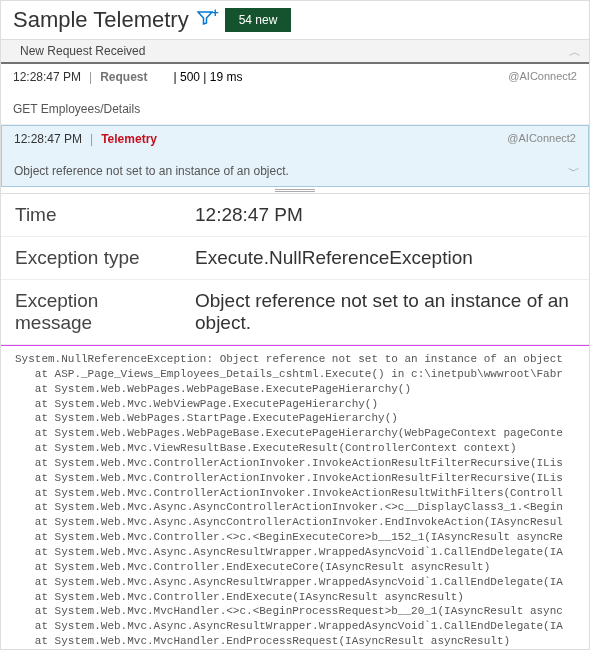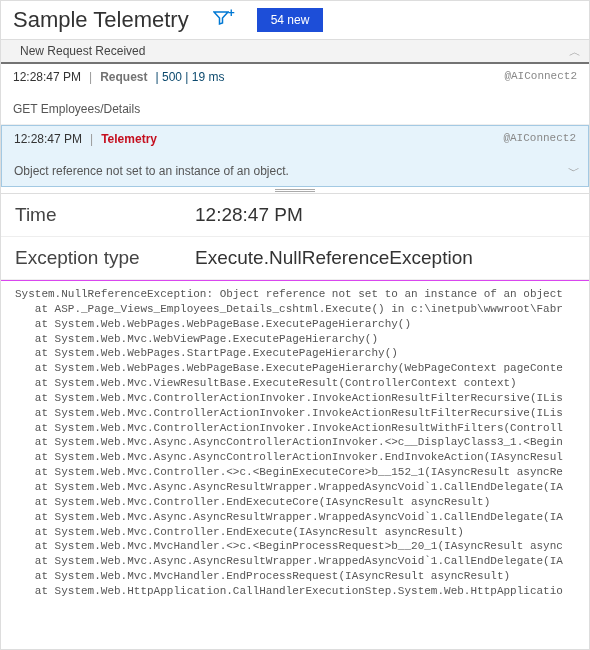--- a/index.html
+++ b/index.html
@@ -10,42 +10,42 @@
     background: #fff;
     width: 590px;
     height: 650px;
     overflow: hidden;
     border: 1px solid #ddd;
   }
   .header {
     display: flex;
     align-items: center;
     padding: 6px 18px 6px 12px;
-    gap: 24px;
+    gap: 8px;
   }
   .header h1 {
     font-size: 22px;
     font-weight: 400;
     color: #333;
   }
   .filter-icon-wrap {
     position: relative;
     width: 20px; height: 20px;
     color: #0078d4;
   }
   .filter-icon-wrap svg { width: 16px; height: 16px; }
   .filter-plus {
     position: absolute;
     top: -4px; right: -2px;
     font-size: 12px;
     font-weight: bold;
     color: #0078d4;
   }
   .new-btn {
-    background: #1d4ed8;
+    background: #14532d;
     color: #fff;
     border: none;
     padding: 5px 14px;
     font-size: 12px;
     cursor: pointer;
   }
   .section-label {
     background: #f3f3f3;
     border-top: 1px solid #ddd;
     border-bottom: 2px solid #737373;
@@ -63,27 +63,26 @@
   .entry {
     padding: 6px 12px 8px 12px;
     border-bottom: 1px solid #eee;
     position: relative;
   }
   .entry .row1 { display: flex; gap: 8px; align-items: baseline; }
   .entry .ts { color: #333; }
   .entry .pipe { color: #999; }
   .entry .kind-request { color: #737373; font-weight: 600; }
   .entry .kind-exception { color: #c50f1f; font-weight: 600; }
-  .entry .meta { color: #0c4a6e; }
+  .entry .meta { color: #000000; margin-left: 18px; }
   .entry .source {
     position: absolute;
     right: 12px; top: 6px;
     color: #888;
     font-size: 11px;
-    font-family: Liberation Mono, monospace;
   }
   .entry .sub { color: #555; margin-top: 18px; }
   .entry.selected {
     background: #e6f3fb;
     border: 1px solid #a3c9e3;
   }
   .chevron-down {
     position: absolute;
     right: 8px; bottom: 6px;
     color: #999;
@@ -183,20 +182,24 @@
 
 <table class="details">
   <tbody>
       <tr>
     <td class="key">Time</td>
     <td class="val">12:28:47 PM</td>
   </tr>
   <tr>
     <td class="key">Exception type</td>
     <td class="val">Execute.NullReferenceException</td>
+  </tr>
+  <tr>
+    <td class="key">Exception message</td>
+    <td class="val">Object reference not set to an instance of an object.</td>
   </tr>
 </tbody>
   </table>
 
 <div class="stack-wrap">
   <pre class="stack">System.NullReferenceException: Object reference not set to an instance of an object
    at ASP._Page_Views_Employees_Details_cshtml.Execute() in c:\inetpub\wwwroot\Fabr
    at System.Web.WebPages.WebPageBase.ExecutePageHierarchy()
    at System.Web.Mvc.WebViewPage.ExecutePageHierarchy()
    at System.Web.WebPages.StartPage.ExecutePageHierarchy()

